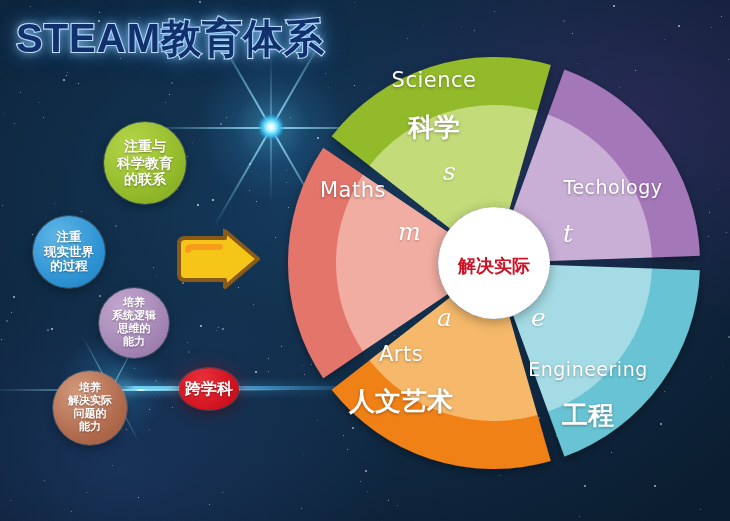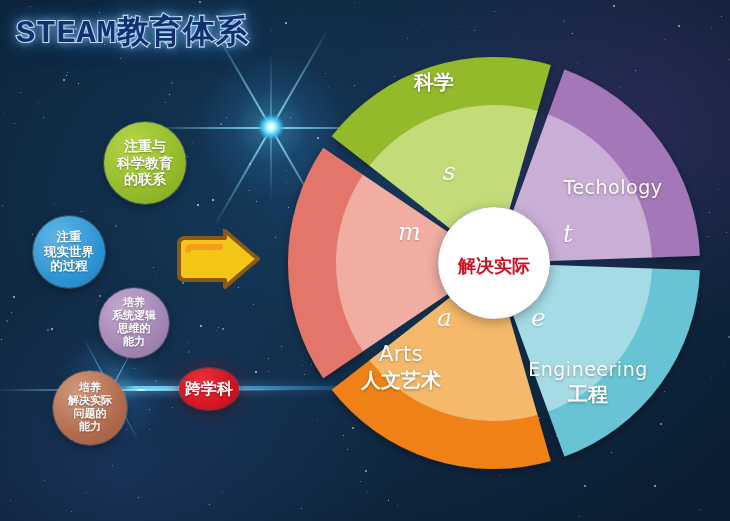--- a/index.html
+++ b/index.html
@@ -51,26 +51,26 @@
     filter:blur(.4px);pointer-events:none;
   }
   .beam2{
     position:absolute;left:115px;top:381px;width:260px;height:14px;
     background:linear-gradient(90deg,rgba(100,200,250,.35) 0%,rgba(80,180,240,.18) 50%,rgba(40,120,190,0) 100%);
     filter:blur(3px);pointer-events:none;
   }
   
   #title{
     position:absolute;left:16px;top:18px;
-    font-size:32px;line-height:1;letter-spacing:1px;font-weight:bold;
+    font-size:40px;line-height:1;letter-spacing:1px;font-weight:bold;
     color:#12306b;
     -webkit-text-stroke:2.2px #eaf6ff;
     paint-order:stroke fill;
     text-shadow:0 0 8px rgba(160,215,255,.85),0 0 18px rgba(90,170,240,.65),0 0 30px rgba(50,130,220,.45);
-    font-family:Liberation Mono, monospace;
+    font-family:Liberation Sans, sans-serif;
     white-space:nowrap;
   }
   
   .bubble{
     position:absolute;border-radius:50%;
     display:flex;align-items:center;justify-content:center;text-align:center;
     color:#fff;font-weight:bold;line-height:1.18;
     text-shadow:0 1px 2px rgba(0,0,0,.35);
     font-family:"DejaVu Sans",sans-serif;
   }
@@ -104,21 +104,21 @@
   
   #arrow{position:absolute;left:173px;top:228px;width:90px;height:62px;}
   
   #wheel{position:absolute;left:288px;top:57px;width:412px;height:412px;}
   #wheel svg{display:block;overflow:visible;}
   .wlabel{
     position:absolute;text-align:center;color:#fff;
     text-shadow:0 1px 3px rgba(0,0,0,.35);pointer-events:none;
   }
   .wlabel .en{font-size:21px;letter-spacing:.5px;font-family:"DejaVu Sans",sans-serif;}
-  .wlabel .cn{font-size:20px;font-weight:bold;margin-top:1px;font-family:"DejaVu Sans",sans-serif;}
+  .wlabel .cn{font-size:26px;font-weight:bold;margin-top:18px;font-family:"DejaVu Sans",sans-serif;}
   #lab-science{left:418px;top:68px;width:160px;}
   #lab-tech{left:608px;top:176px;width:118px;}
   #lab-maths{left:290px;top:178px;width:126px;}
   #lab-arts{left:344px;top:342px;width:160px;}
   #lab-eng{left:500px;top:358px;width:168px;}
   #lab-tech .en,#lab-eng .en{font-size:19px;}
   
   #hub{
     position:absolute;left:394px;top:164px;width:112px;height:112px;border-radius:50%;
     background:radial-gradient(circle at 40% 32%,#ffffff 0%,#ffffff 72%,#f1f1f1 100%);
@@ -464,34 +464,36 @@
       <g id="inner-ring-group">
           <path d="M81.49430093013794 108.72548689854597 A158 158 0 0 1 249.55070221908588 54.120652041745615 L221.43569192575194 152.16934502745414 A56 56 0 0 0 161.87139779802357 171.52295738176312 Z" fill="#c3db79"></path>
           <path d="M260.0391826454557 57.528565915826476 A158 158 0 0 1 363.90375066901714 200.48587952100485 L261.96588631306935 204.04562818465993 A56 56 0 0 0 225.15312802623745 153.37721323598913 Z" fill="#c9aed6"></path>
           <path d="M363.90375066901714 211.51412047899515 A158 158 0 0 1 260.0391826454557 354.47143408417355 L225.15312802623745 258.62278676401087 A56 56 0 0 0 261.96588631306935 207.95437181534007 Z" fill="#a5dbe5"></path>
           <path d="M249.55070221908588 357.87934795825436 A158 158 0 0 1 81.49430093013794 303.27451310145403 L161.87139779802357 240.47704261823688 A56 56 0 0 0 221.43569192575194 259.83065497254586 Z" fill="#f6b96b"></path>
           <path d="M75.01206353630343 294.352478748378 A158 158 0 0 1 75.0120635363034 117.64752125162202 L159.57389593691767 174.68519740563818 A56 56 0 0 0 159.57389593691767 237.31480259436182 Z" fill="#f1ada1"></path>
         </g>
     </svg>
 
     <div class="wlabel" id="lab-science" style="position:absolute;left:66px;top:11px;width:160px;">
+      <div class="en">Science</div>
       <div class="cn">科学</div>
     </div>
     <div class="wlabel" id="lab-tech" style="position:absolute;left:260px;top:119px;width:130px;">
       <div class="en">Techology</div>
     </div>
     <div class="wlabel" id="lab-arts" style="position:absolute;left:28px;top:285px;width:170px;">
       <div class="en">Arts</div>
       <div class="cn">人文艺术</div>
     </div>
     <div class="wlabel" id="lab-eng" style="position:absolute;left:216px;top:301px;width:168px;">
       <div class="en">Engineering</div>
       <div class="cn">工程</div>
     </div>
     <div class="wlabel" id="lab-maths" style="position:absolute;left:2px;top:121px;width:126px;">
+      <div class="en">Maths</div>
     </div>
 
     <div class="iletter" id="il-s" style="position:absolute;left:155px;top:100px;">s</div>
     <div class="iletter" id="il-t" style="position:absolute;left:275px;top:162px;">t</div>
     <div class="iletter" id="il-e" style="position:absolute;left:243px;top:246px;">e</div>
     <div class="iletter" id="il-a" style="position:absolute;left:149px;top:246px;">a</div>
     <div class="iletter" id="il-m" style="position:absolute;left:110px;top:161px;">m</div>
 
     <div id="hub" style="position:absolute;left:150px;top:150px;">
       <div class="h2">解决实际</div>

